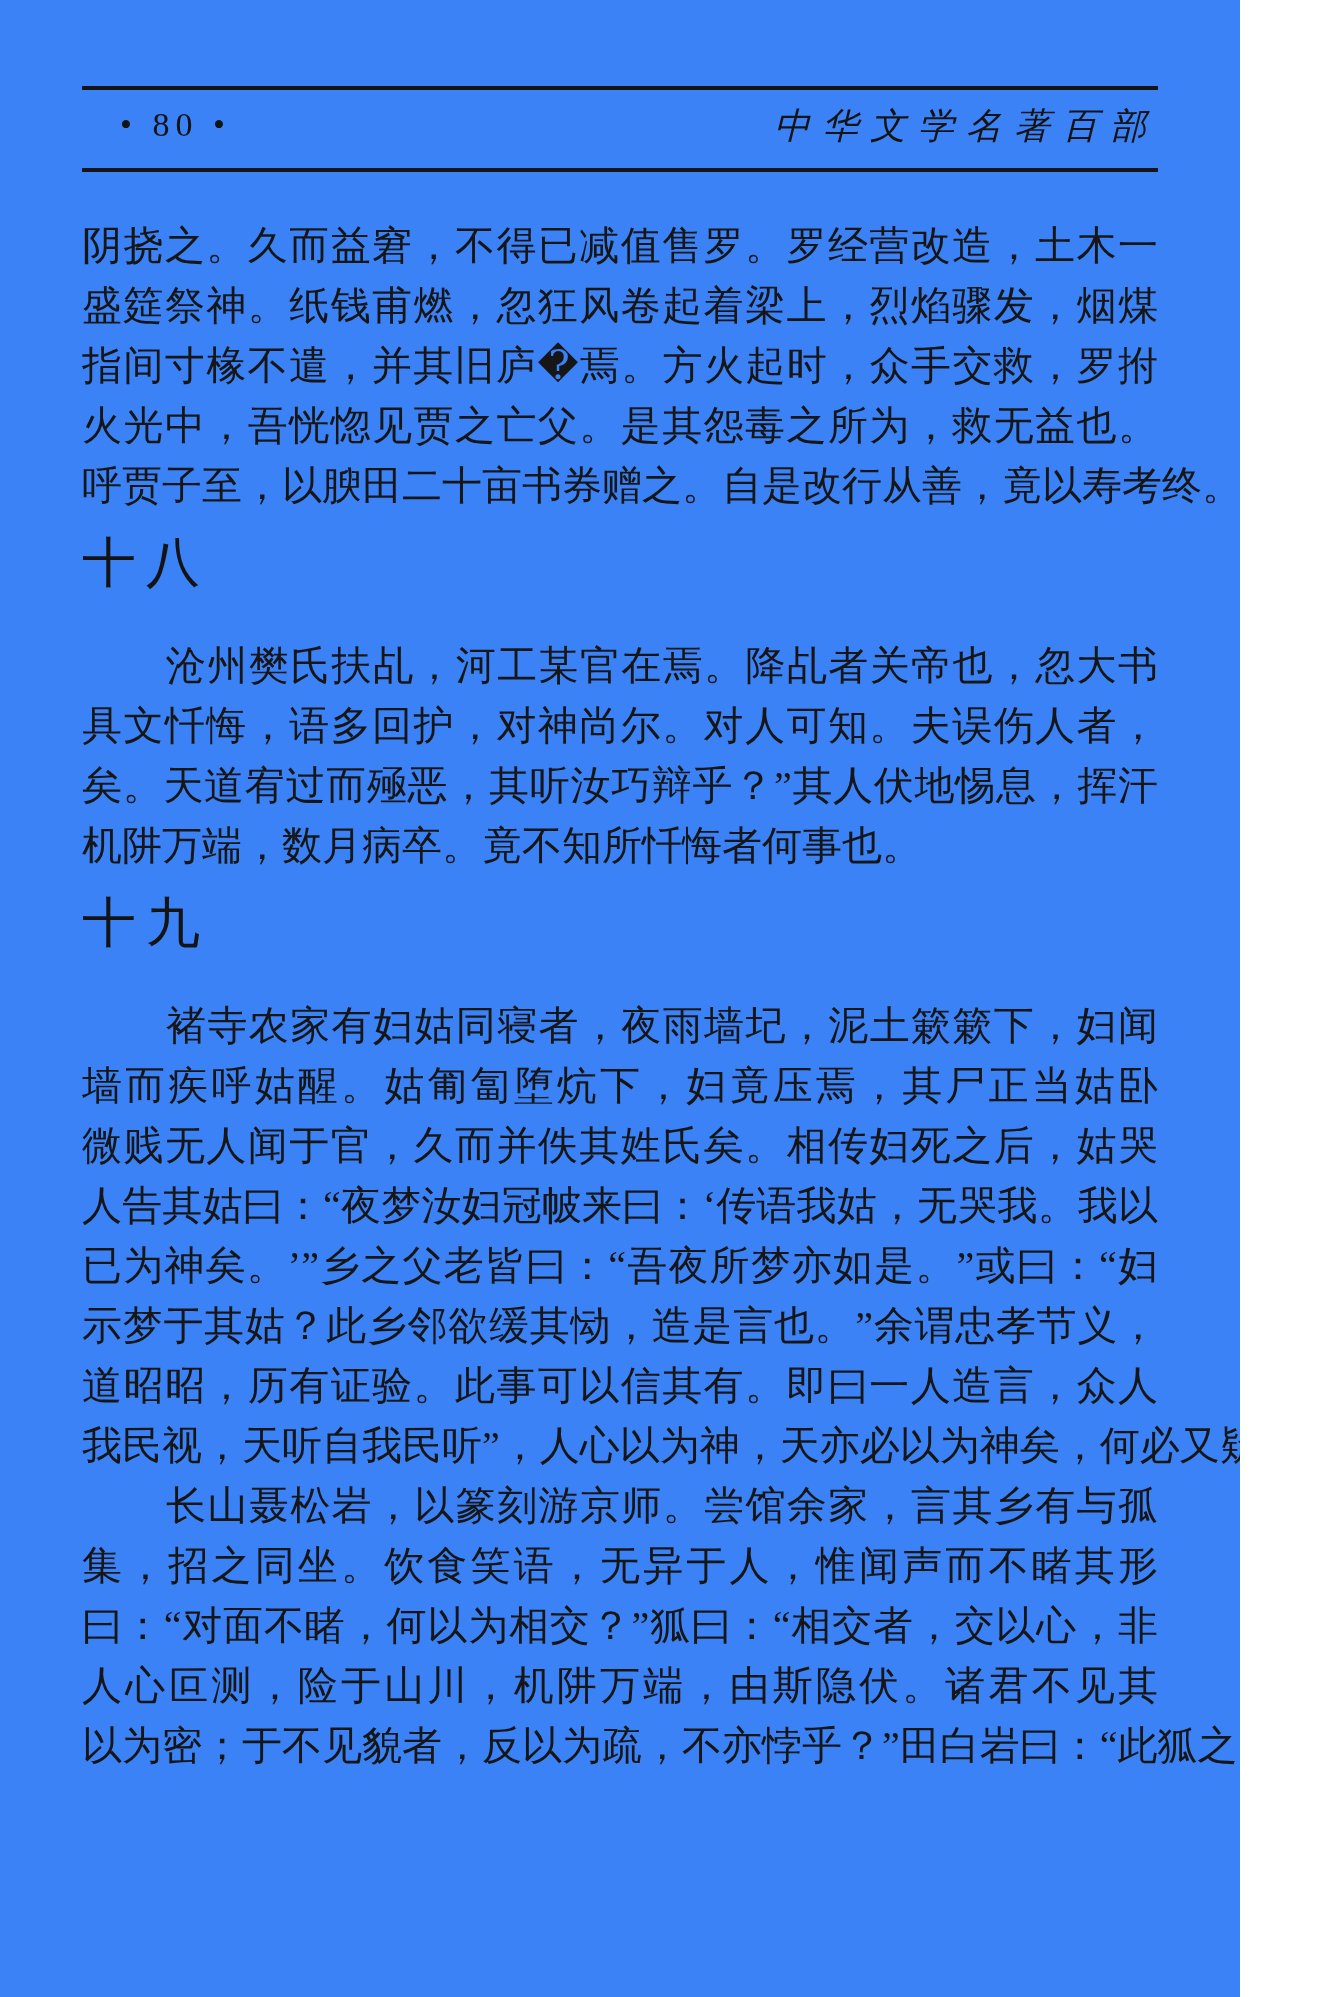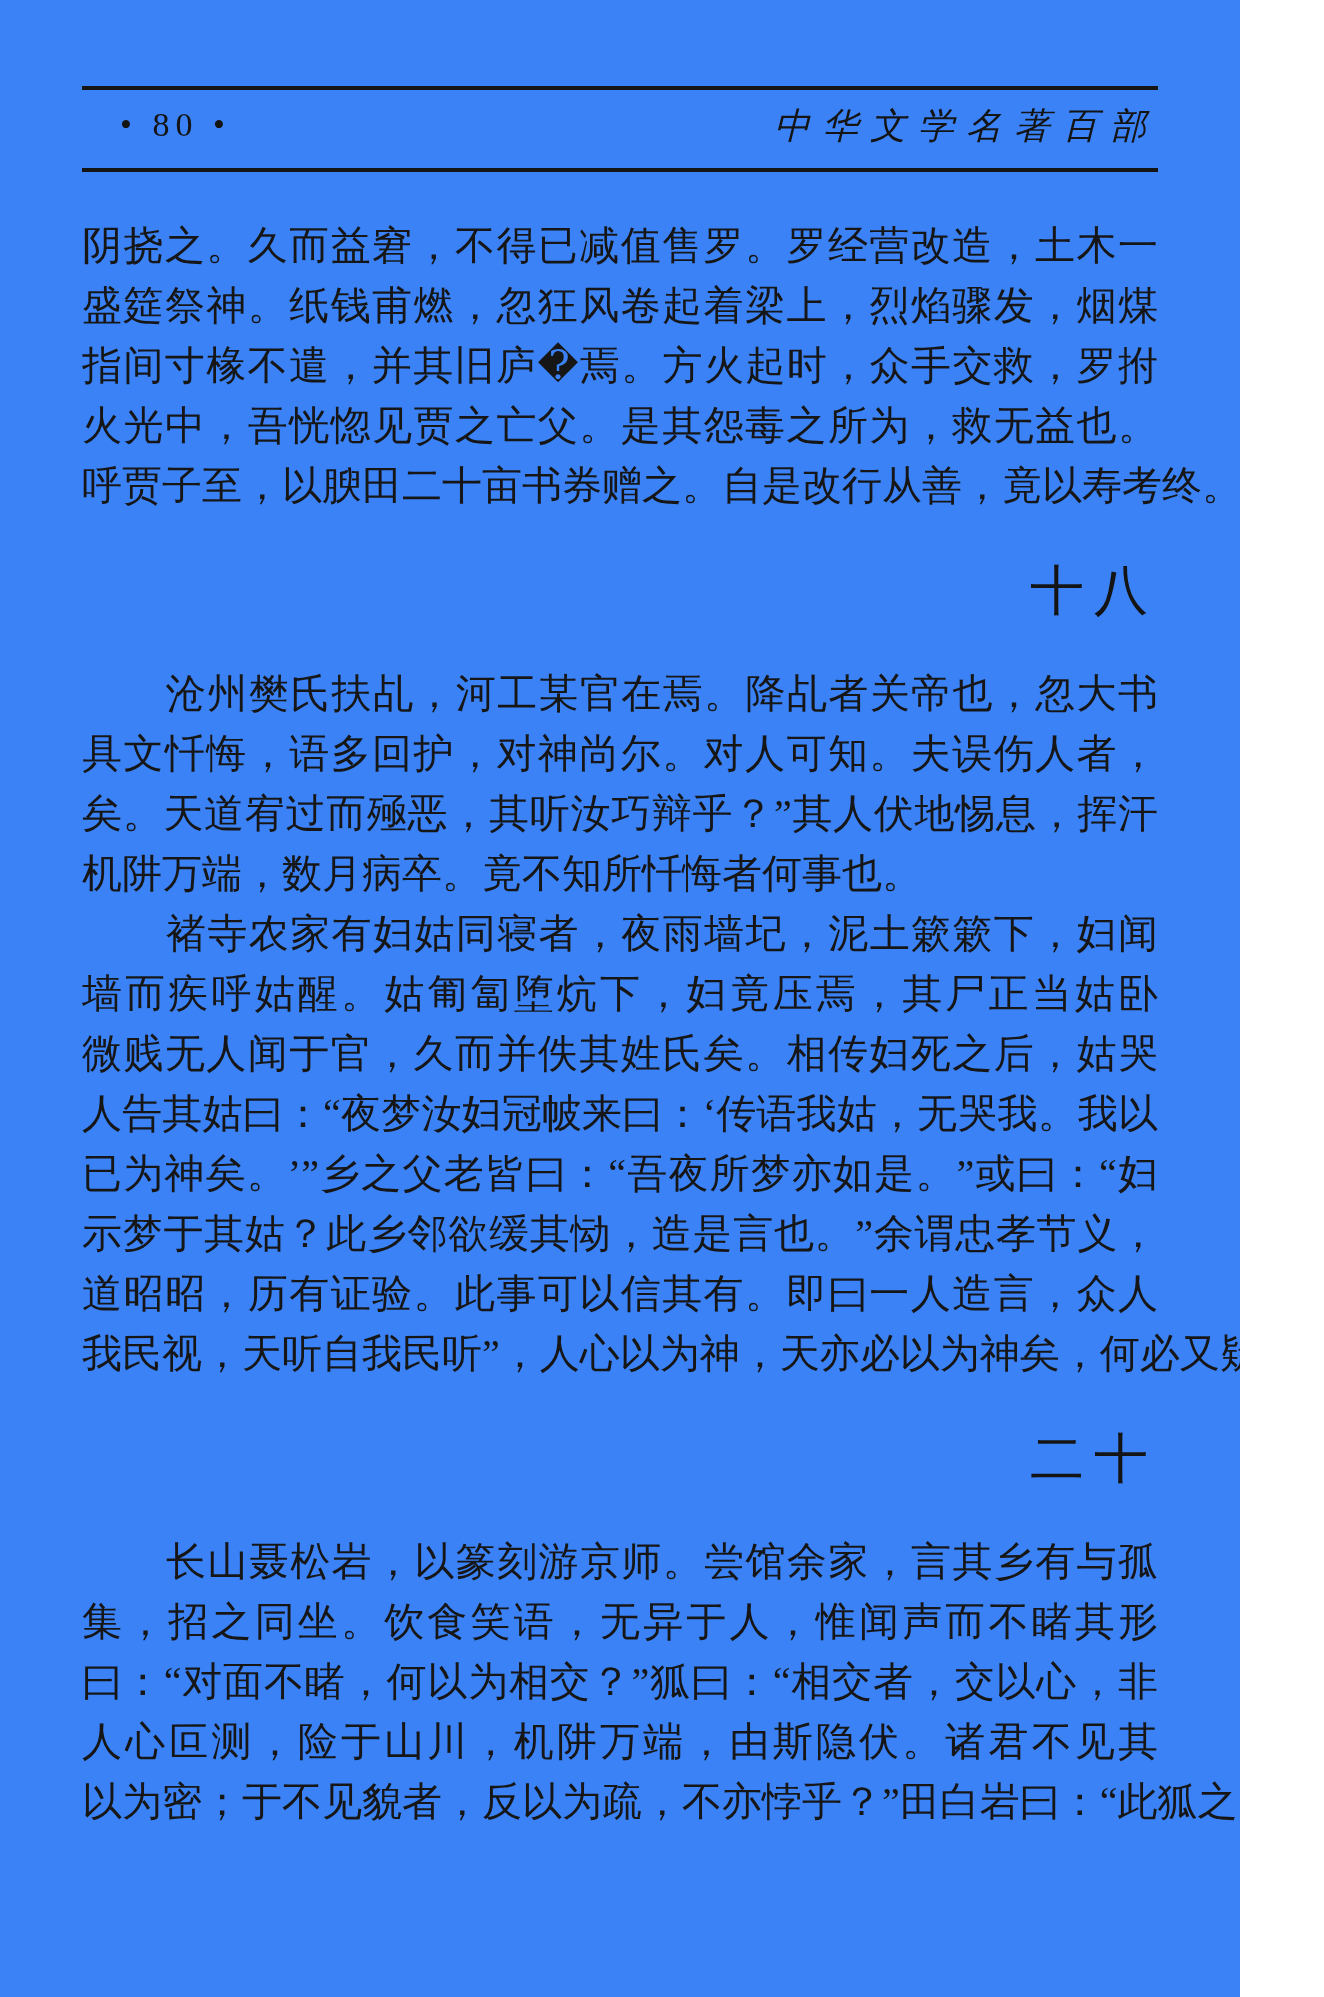--- a/index.html
+++ b/index.html
@@ -67,25 +67,25 @@
     overflow: hidden;
   }
   .last {
     text-align: center;
     text-align-last: left;
   }
   .indent {
     text-indent: 84px;
   }
   .sec-heading {
-    text-align: right;
+    text-align: left;
     font-size: 54px;
     line-height: 70px;
     height: 70px;
-    margin-top: 40px;
+    margin-top: 12px;
     margin-bottom: 38px;
     letter-spacing: 10px;
     color: #141414;
   }
 </style>
 </head>
 <body>
 
 <div class="page">
 
@@ -109,32 +109,32 @@
     </div>
 
     <div class="sec-heading">十八</div>
     <div>
       <div class="bline j indent">沧州樊氏扶乩，河工某官在焉。降乩者关帝也，忽大书曰：“某来前。汝</div>
       <div class="bline j">具文忏悔，语多回护，对神尚尔。对人可知。夫误伤人者，过也，回护则恶</div>
       <div class="bline j">矣。天道宥过而殛恶，其听汝巧辩乎？”其人伏地惕息，挥汗如雨。自是怏</div>
       <div class="bline last">机阱万端，数月病卒。竟不知所忏悔者何事也。</div>
     </div>
 
+    <div class="sec-heading">十九</div>
     <div>
       <div class="bline j indent">褚寺农家有妇姑同寝者，夜雨墙圮，泥土簌簌下，妇闻声急起，以背负</div>
       <div class="bline j">墙而疾呼姑醒。姑匍匐堕炕下，妇竟压焉，其尸正当姑卧处。是真孝妇，发</div>
       <div class="bline j">微贱无人闻于官，久而并佚其姓氏矣。相传妇死之后，姑哭之恸。一日，邻</div>
       <div class="bline j">人告其姑曰：“夜梦汝妇冠帔来曰：‘传语我姑，无哭我。我以代死之故，今</div>
       <div class="bline j">已为神矣。’”乡之父老皆曰：“吾夜所梦亦如是。”或曰：“妇果为神，何不</div>
       <div class="bline j">示梦于其姑？此乡邻欲缓其恸，造是言也。”余谓忠孝节义，殁必为神。天</div>
       <div class="bline j">道昭昭，历有证验。此事可以信其有。即曰一人造言，众人附和，“天视自</div>
       <div class="bline last">我民视，天听自我民听”，人心以为神，天亦必以为神矣，何必又疑其妄焉？</div>
     </div>
 
-    <div class="sec-heading">二十</div>
     <div>
       <div class="bline j indent">长山聂松岩，以篆刻游京师。尝馆余家，言其乡有与孤友者。每宾朋宴</div>
       <div class="bline j">集，招之同坐。饮食笑语，无异于人，惟闻声而不睹其形耳。或强使相见，</div>
       <div class="bline j">曰：“对面不睹，何以为相交？”狐曰：“相交者，交以心，非交以貌也。夫</div>
       <div class="bline j">人心叵测，险于山川，机阱万端，由斯隐伏。诸君不见其心，以貌相交，反</div>
       <div class="bline last">以为密；于不见貌者，反以为疏，不亦悖乎？”田白岩曰：“此狐之阅世深矣。”</div>
     </div>
 
   </div>
 </div>

